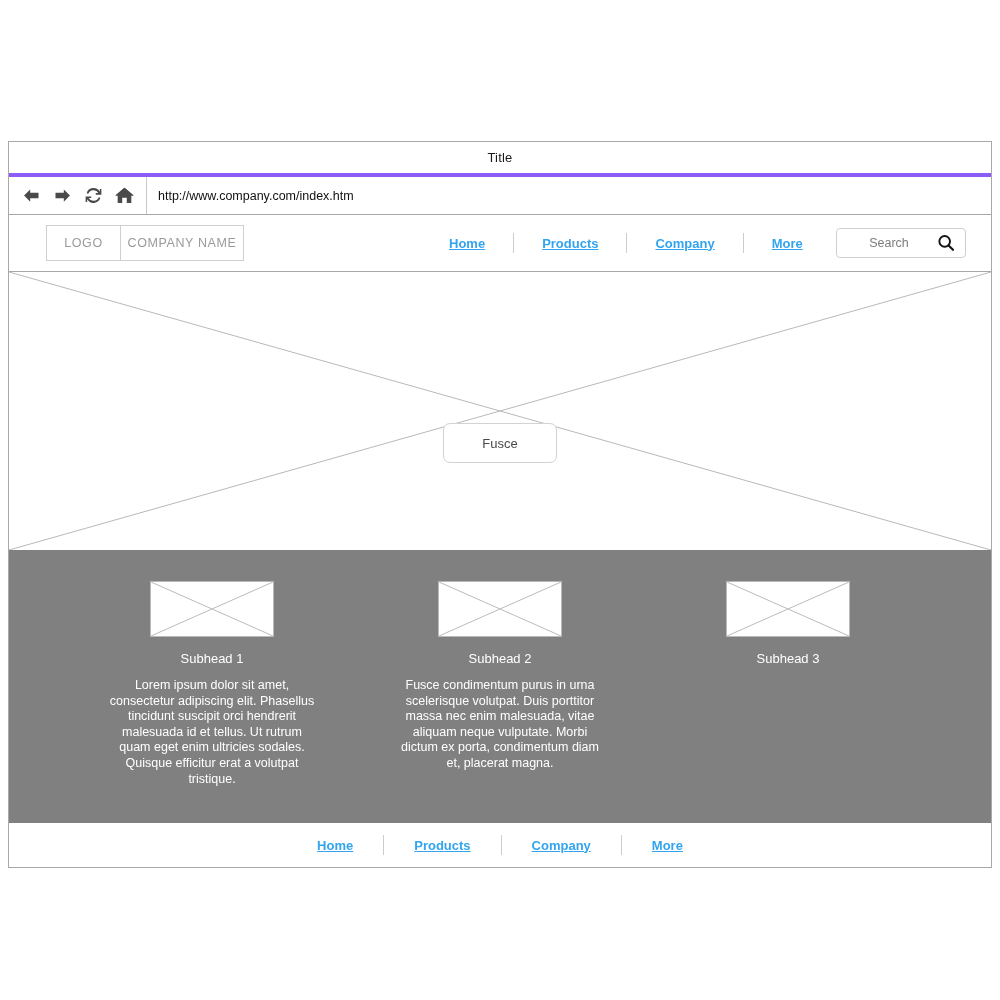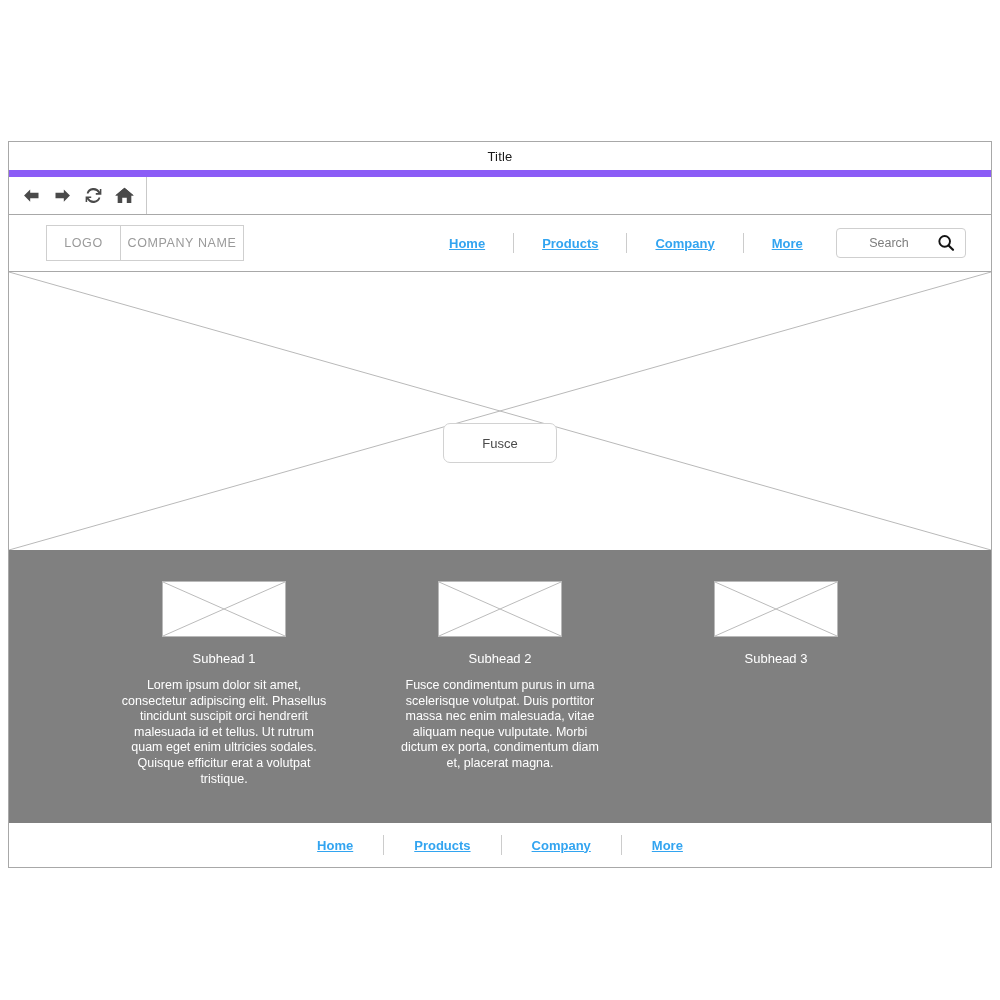--- a/index.html
+++ b/index.html
@@ -30,21 +30,21 @@
     border: 1px solid #a8a8a8;
     background: #ffffff;
     display: flex;
     flex-direction: column;
   }
 
   
   .title-bar {
     height: 35px;
     box-sizing: border-box;
-    border-bottom: 7px solid #8b5cf6;
+    border-bottom: 4px solid #8b5cf6;
     display: flex;
     align-items: center;
     justify-content: center;
     background: #ffffff;
     flex: 0 0 auto;
   }
   .title-bar-text {
     font-size: 13px;
     color: #1a1a1a;
     letter-spacing: .2px;
@@ -209,20 +209,21 @@
   }
 
   
   .features {
     background: #808080;
     flex: 1 1 auto;
     display: flex;
     justify-content: center;
     padding: 31px 0 0 0;
     box-sizing: border-box;
+    gap: 12px;
   }
   .feature-col {
     width: 266px;
     display: flex;
     flex-direction: column;
     align-items: center;
     margin: 0 5px;
   }
   .feature-img {
     width: 124px;
@@ -308,20 +309,21 @@
         </span>
 
         <span class="nav-btn-icon">
           <svg viewBox="0 0 24 24" width="21" height="21" aria-hidden="true">
             <path d="M12 3 L1.5 12 L4.2 12 L4.2 20.5 L9.4 20.5 L9.4 14.6 L14.6 14.6 L14.6 20.5 L19.8 20.5 L19.8 12 L22.5 12 Z" fill="#4a4a4a"></path>
             <path d="M12 3 L1.5 12 L4 12 L12 5.2 L20 12 L22.5 12 Z" fill="#4a4a4a"></path>
           </svg>
         </span>
 
       </div>
+      <div class="url-field">http://www.company.com/index.htm</div>
     </div>
 
     <div class="site-header">
 
       <div class="logo-group">
         <div class="logo-cell logo-mark">LOGO</div>
         <div class="logo-cell company">COMPANY NAME</div>
       </div>
 
       <nav class="header-nav">

